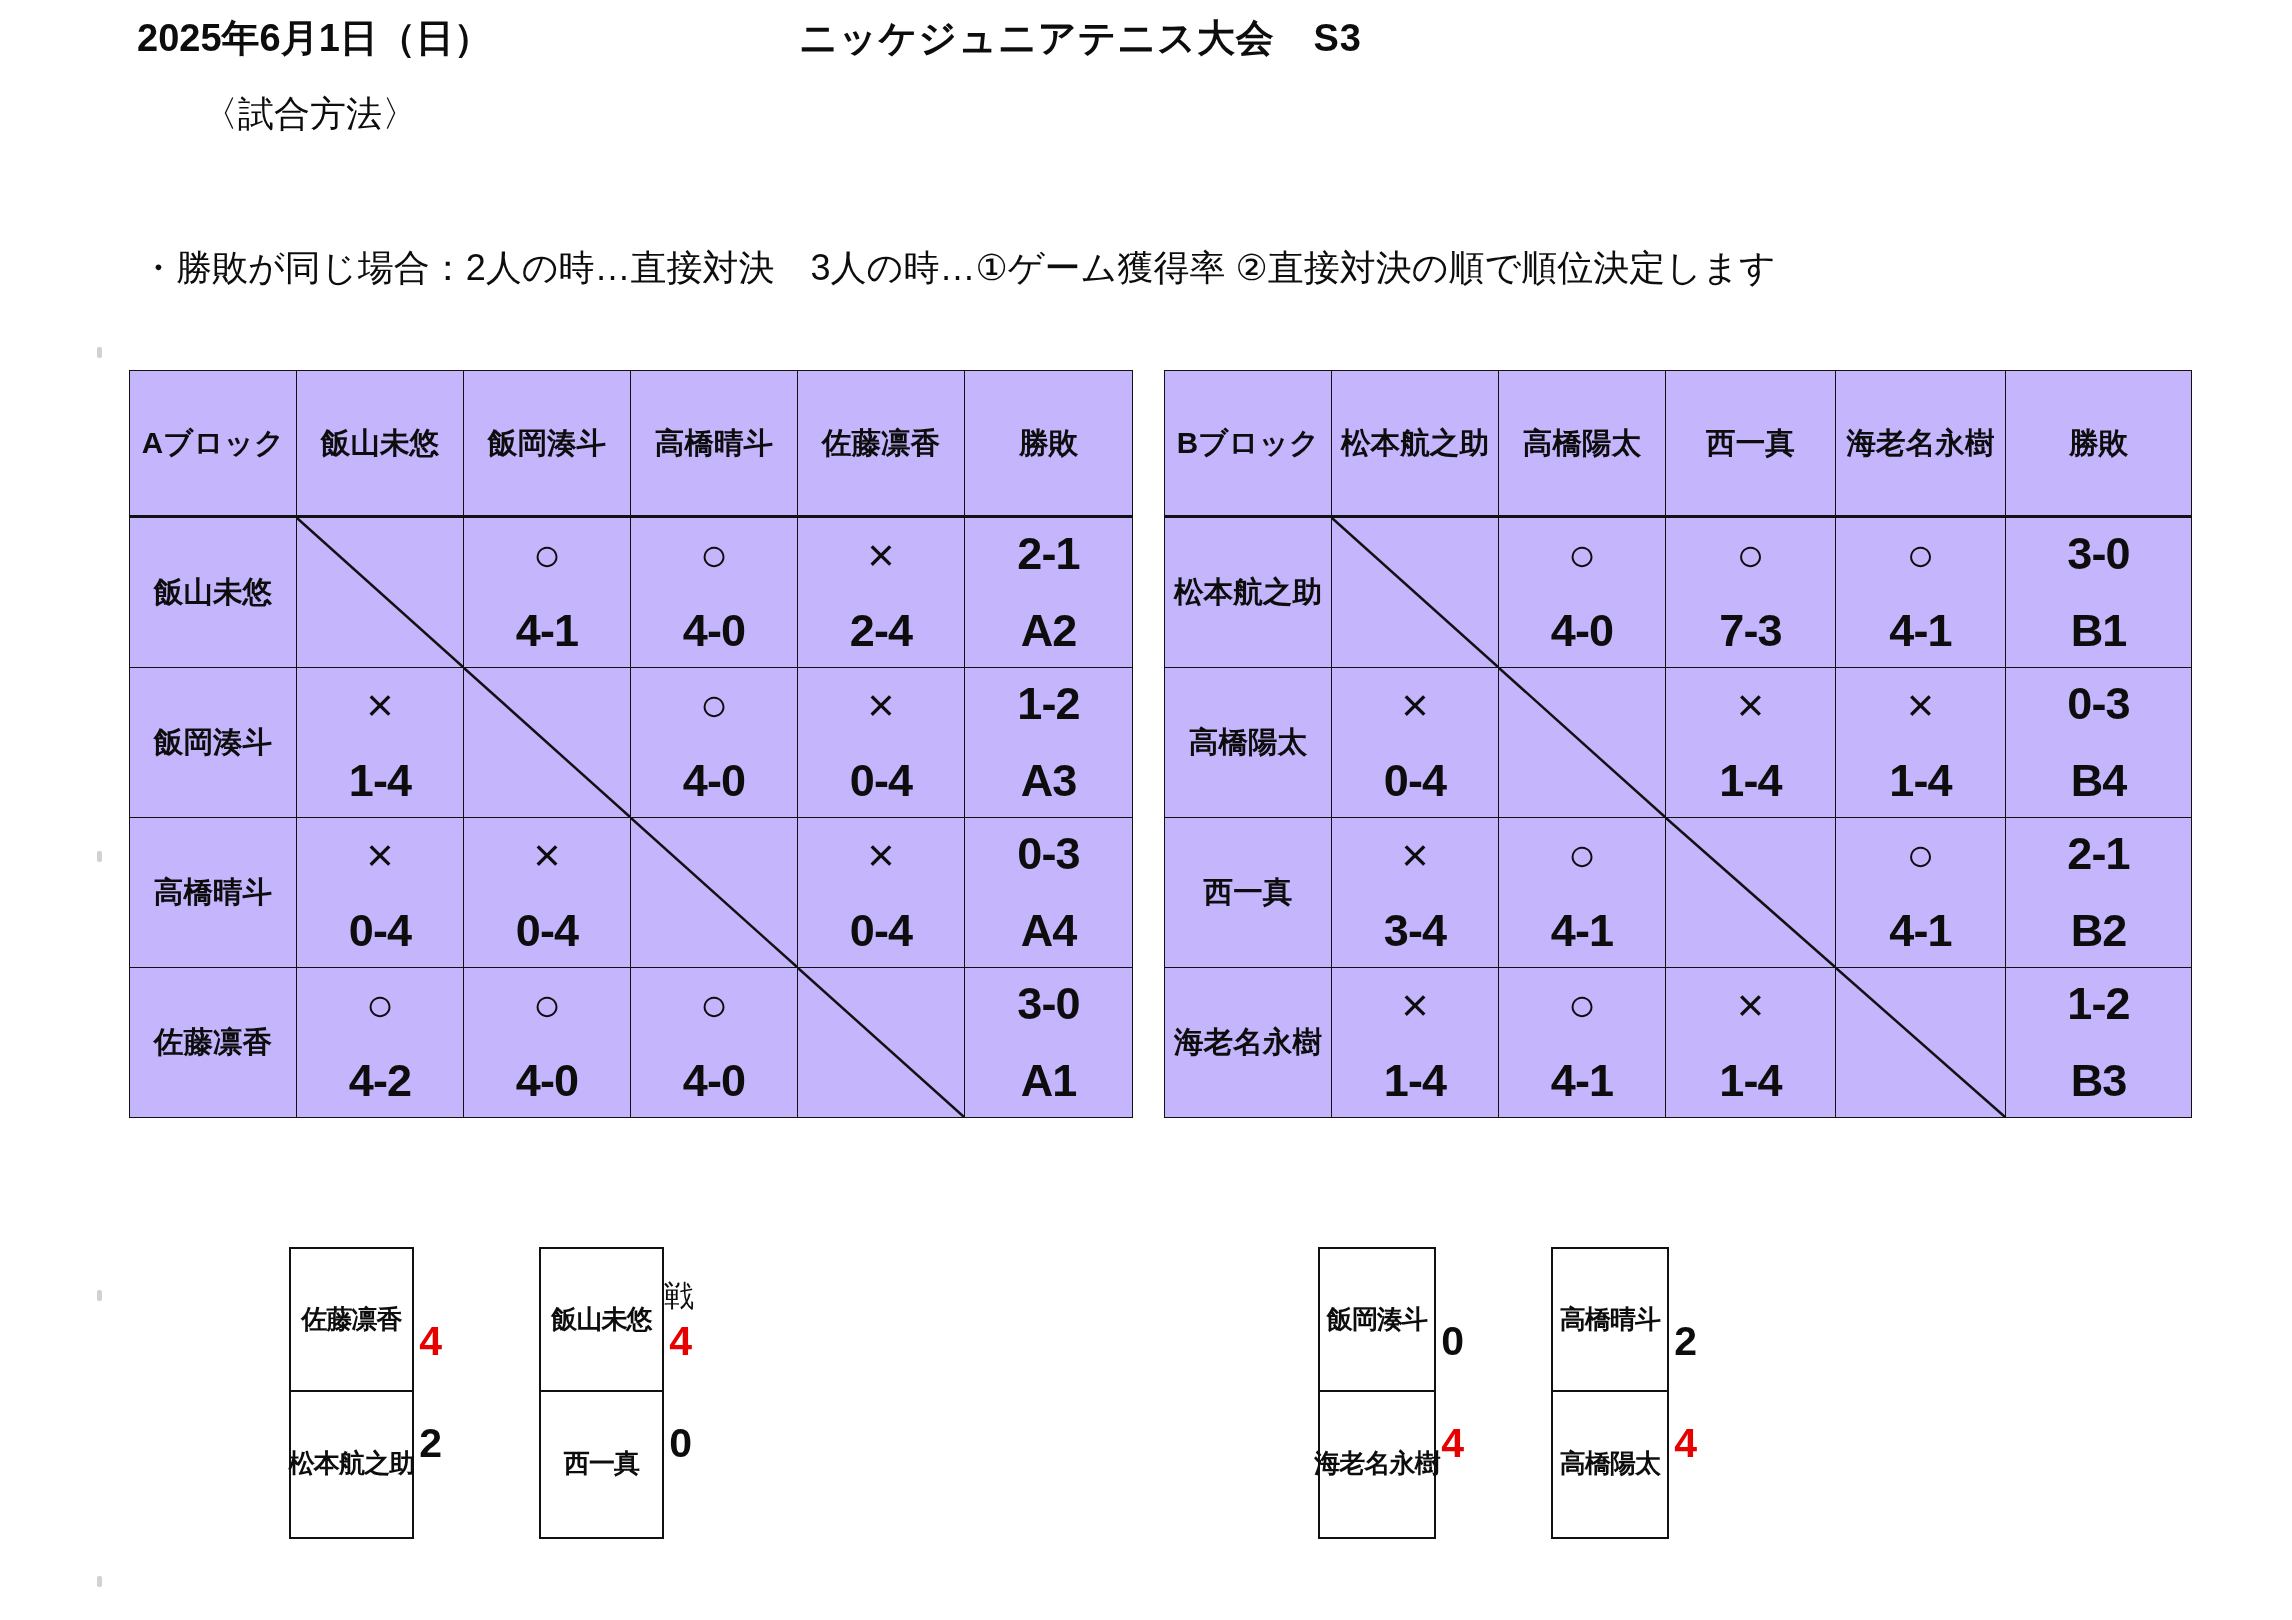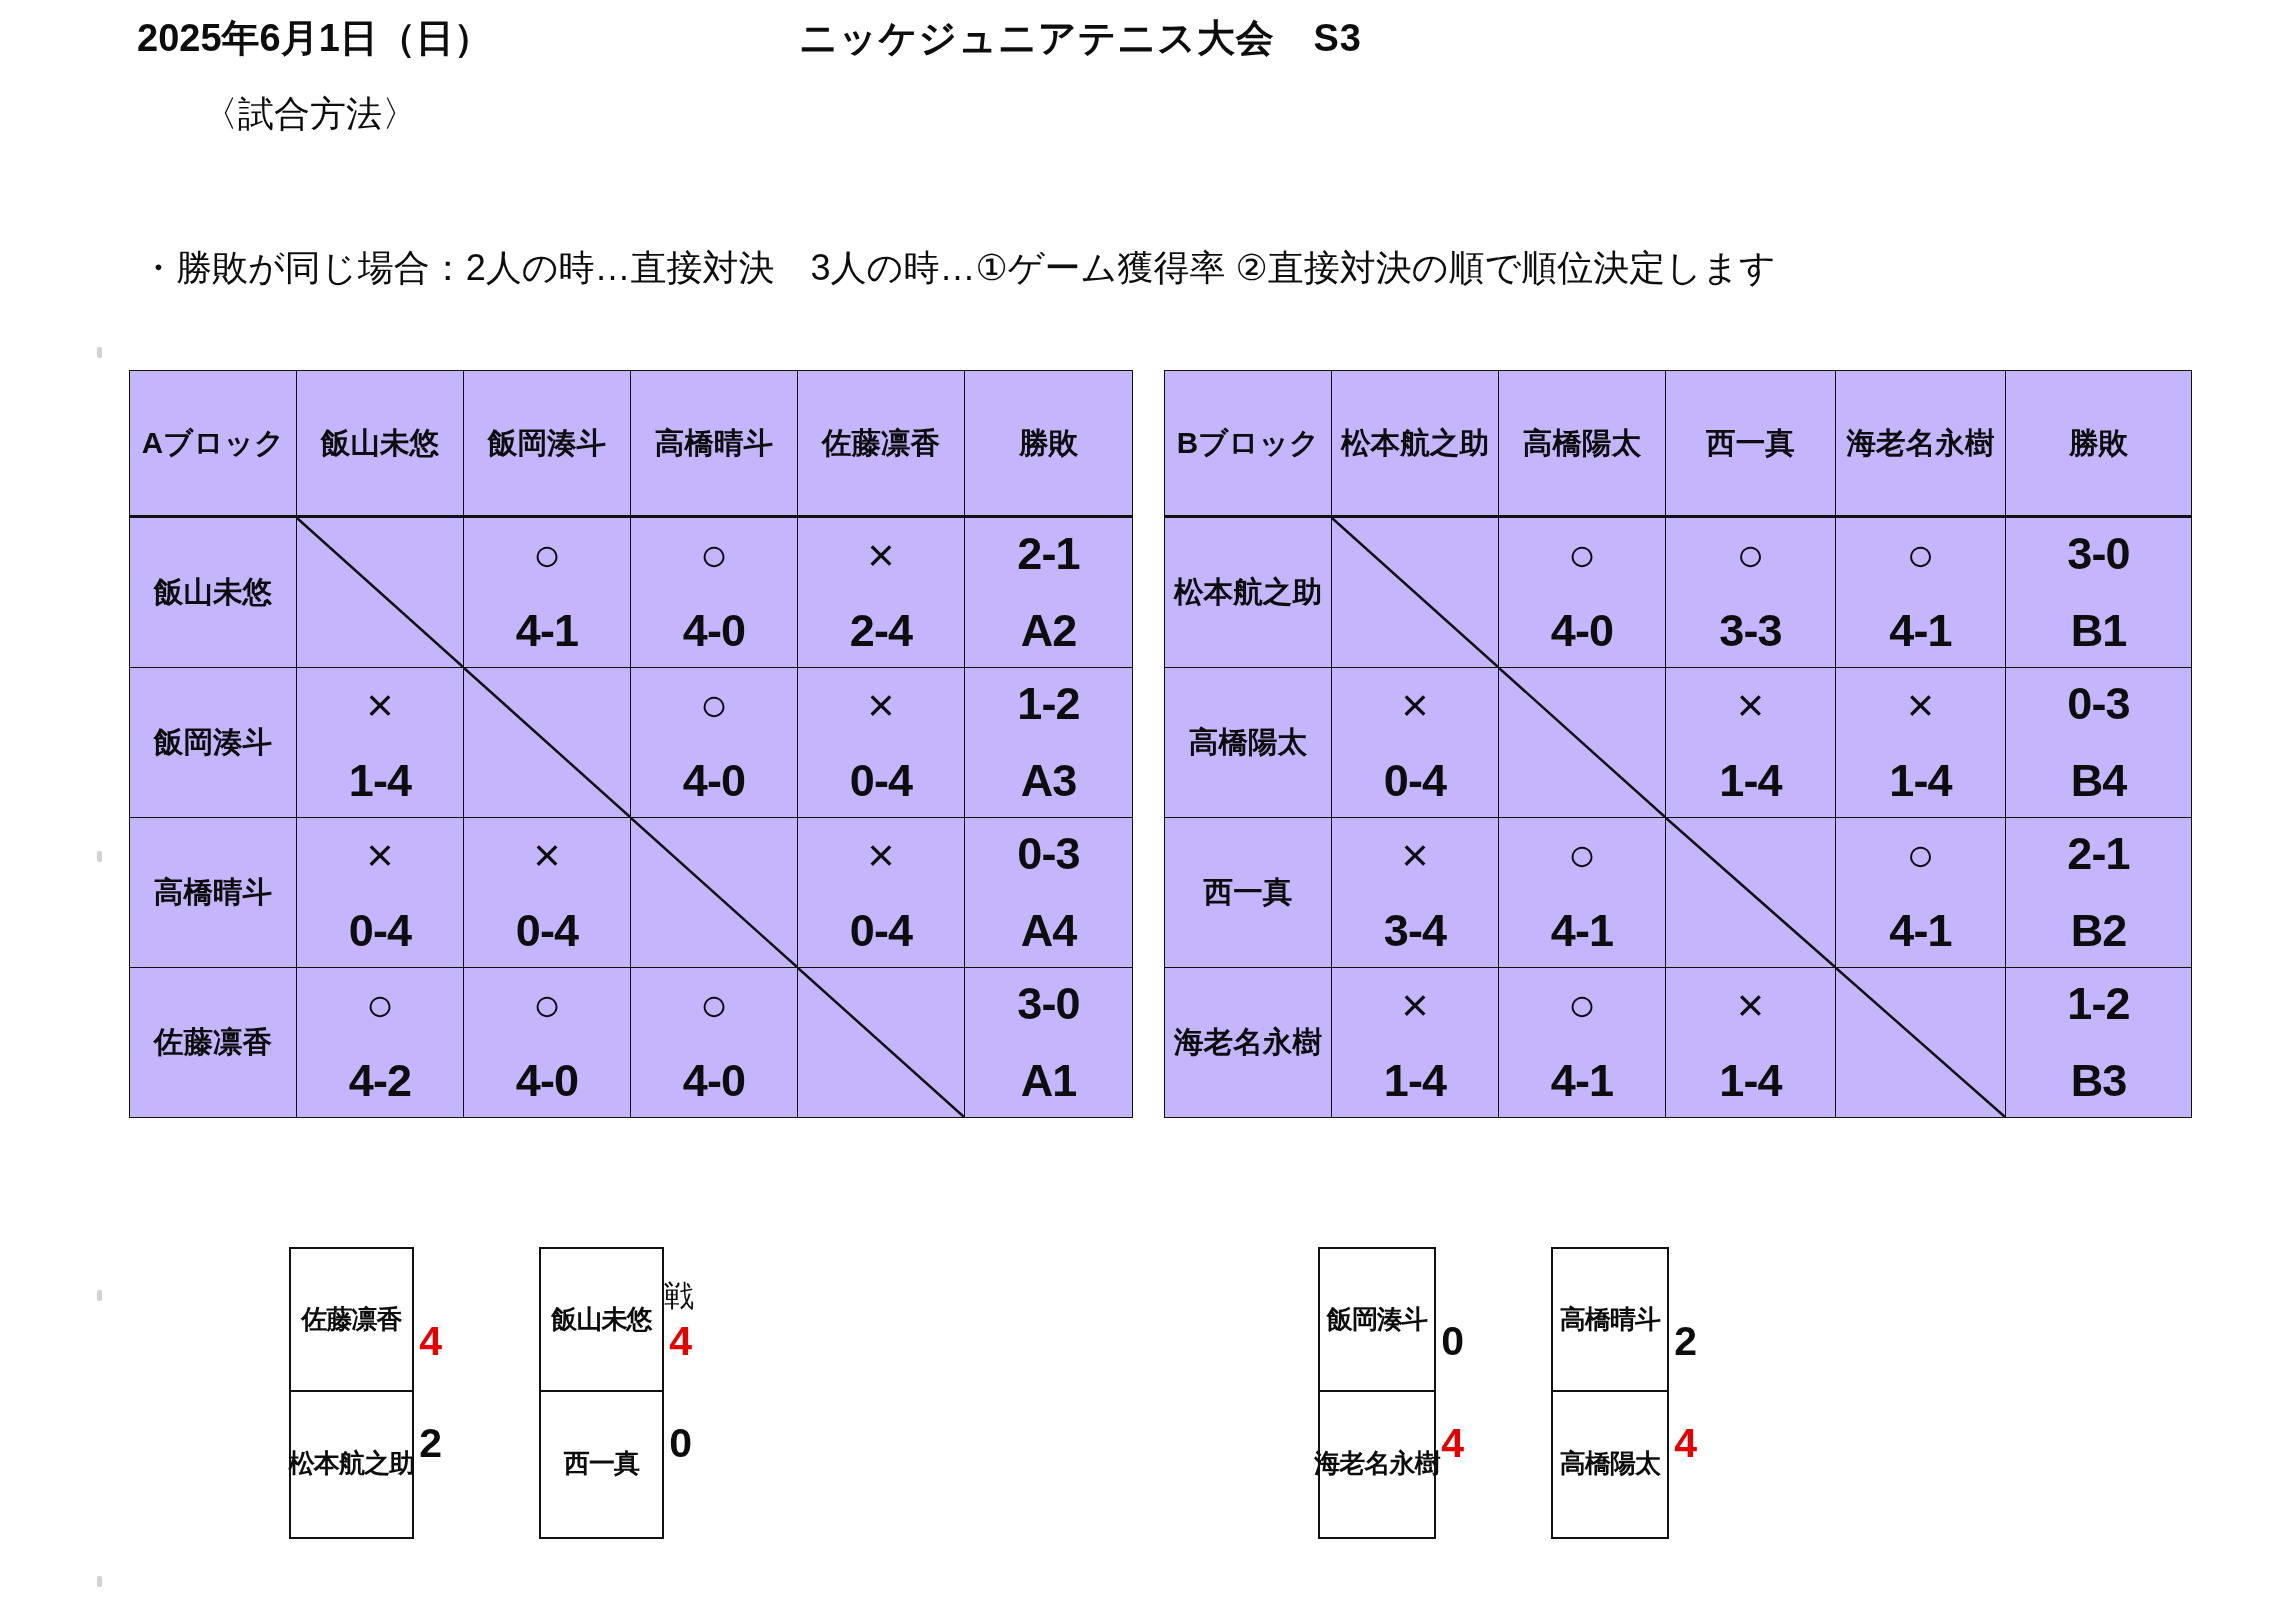--- a/index.html
+++ b/index.html
@@ -181,21 +181,21 @@
         <svg class="diag-line" viewBox="0 0 100 100" preserveAspectRatio="none">
           <line x1="0" y1="0" x2="100" y2="100"></line>
         </svg>
       </div>
     <div class="cell duo">
         <div class="mark">○</div>
         <div class="mscore">4-0</div>
       </div>
     <div class="cell duo">
         <div class="mark">○</div>
-        <div class="mscore">3-3</div>
+        <div class="mscore">7-3</div>
       </div>
     <div class="cell duo">
         <div class="mark">○</div>
         <div class="mscore">4-1</div>
       </div>
     <div class="cell duo">
         <div class="mscore">3-0</div>
         <div class="mscore">B1</div>
       </div>
 

